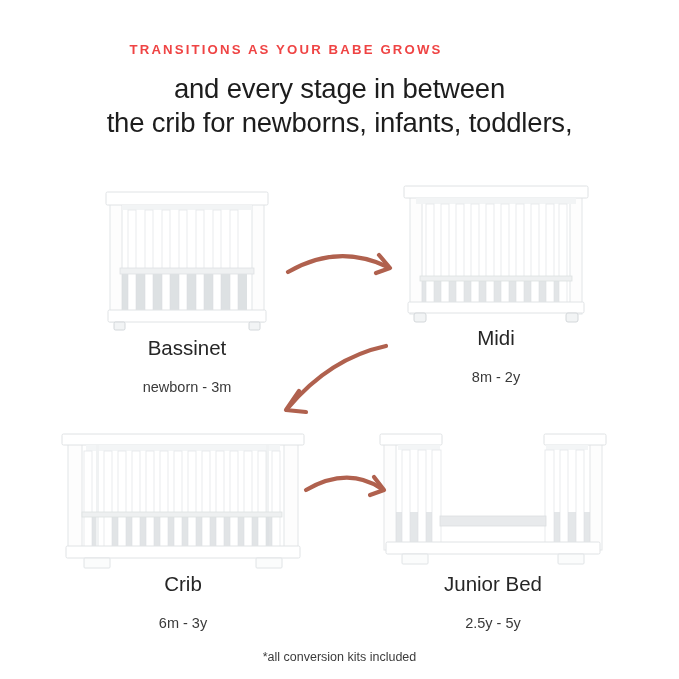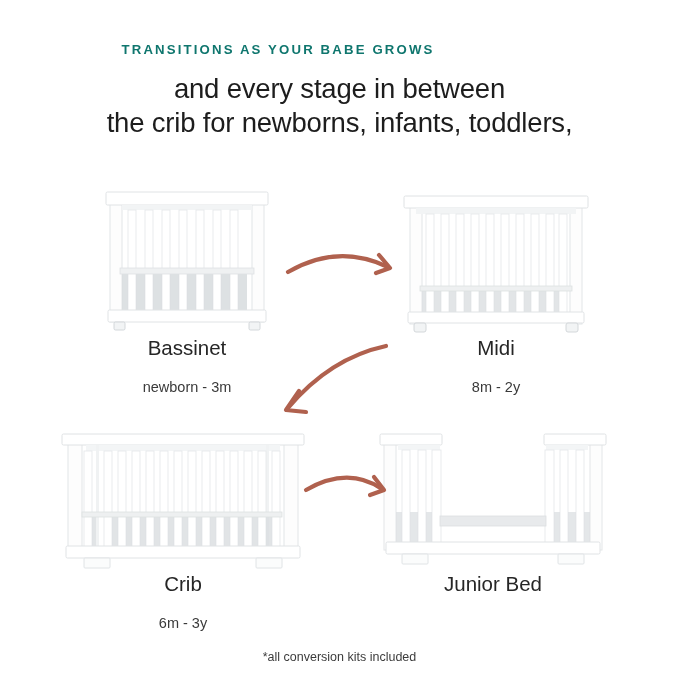--- a/index.html
+++ b/index.html
@@ -20,28 +20,28 @@
     position: relative;
     width: 679px;
     height: 679px;
     background: #ffffff;
   }
 
   
   .eyebrow {
     position: absolute;
     top: 42px;
-    left: 0;
+    left: 8px;
     width: 556px;
     text-align: center;
     font-family: "Liberation Sans", sans-serif;
     font-size: 13.2px;
     font-weight: 700;
     letter-spacing: 2.15px;
-    color: #0f766e;
+    color: #ef4444;
     text-transform: uppercase;
     white-space: nowrap;
   }
 
   .headline {
     position: absolute;
     top: 72px;
     left: 0;
     width: 679px;
     text-align: center;
@@ -92,21 +92,21 @@
     font-size: 14.5px;
     font-weight: 400;
     color: #3a3a3a;
     line-height: 20px;
     margin-top: 17px;
     white-space: nowrap;
   }
 
   
   #cell-bassinet  { left: 92px;  top: 186px; width: 190px; }
-  #cell-midi      { left: 396px; top: 186px; width: 200px; }
+  #cell-midi      { left: 396px; top: 176px; width: 200px; }
   #cell-crib      { left: 52px;  top: 424px; width: 262px; }
   #cell-junior    { left: 372px; top: 424px; width: 242px; }
 
   .footnote {
     position: absolute;
     top: 650px;
     left: 0;
     width: 679px;
     text-align: center;
     font-family: "Liberation Sans", sans-serif;
@@ -344,20 +344,21 @@
           <rect x="14" y="118" width="214" height="12" rx="1.5" fill="#ffffff" stroke="#e0e3e5" stroke-width="1"></rect>
 
           <g fill="#fbfcfc" stroke="#dde1e3" stroke-width="0.9">
             <rect x="30" y="130" width="26" height="10" rx="1"></rect>
             <rect x="186" y="130" width="26" height="10" rx="1"></rect>
           </g>
         </svg>
       </div>
       <div class="caption">
         <div class="cap-title">Junior Bed</div>
+        <div class="cap-sub">2.5y - 5y</div>
       </div>
     </div>
   </div>
 
   <svg class="arrows" width="679" height="679" viewBox="0 0 679 679" aria-hidden="true">
     <g fill="none" stroke="#b0614e" stroke-width="4.2" stroke-linecap="round" stroke-linejoin="round">
 
       <g>
         <path d="M288 272 Q 338 243 388 267"></path>
         <path d="M379 255 L 390 268 L 376 273"></path>

